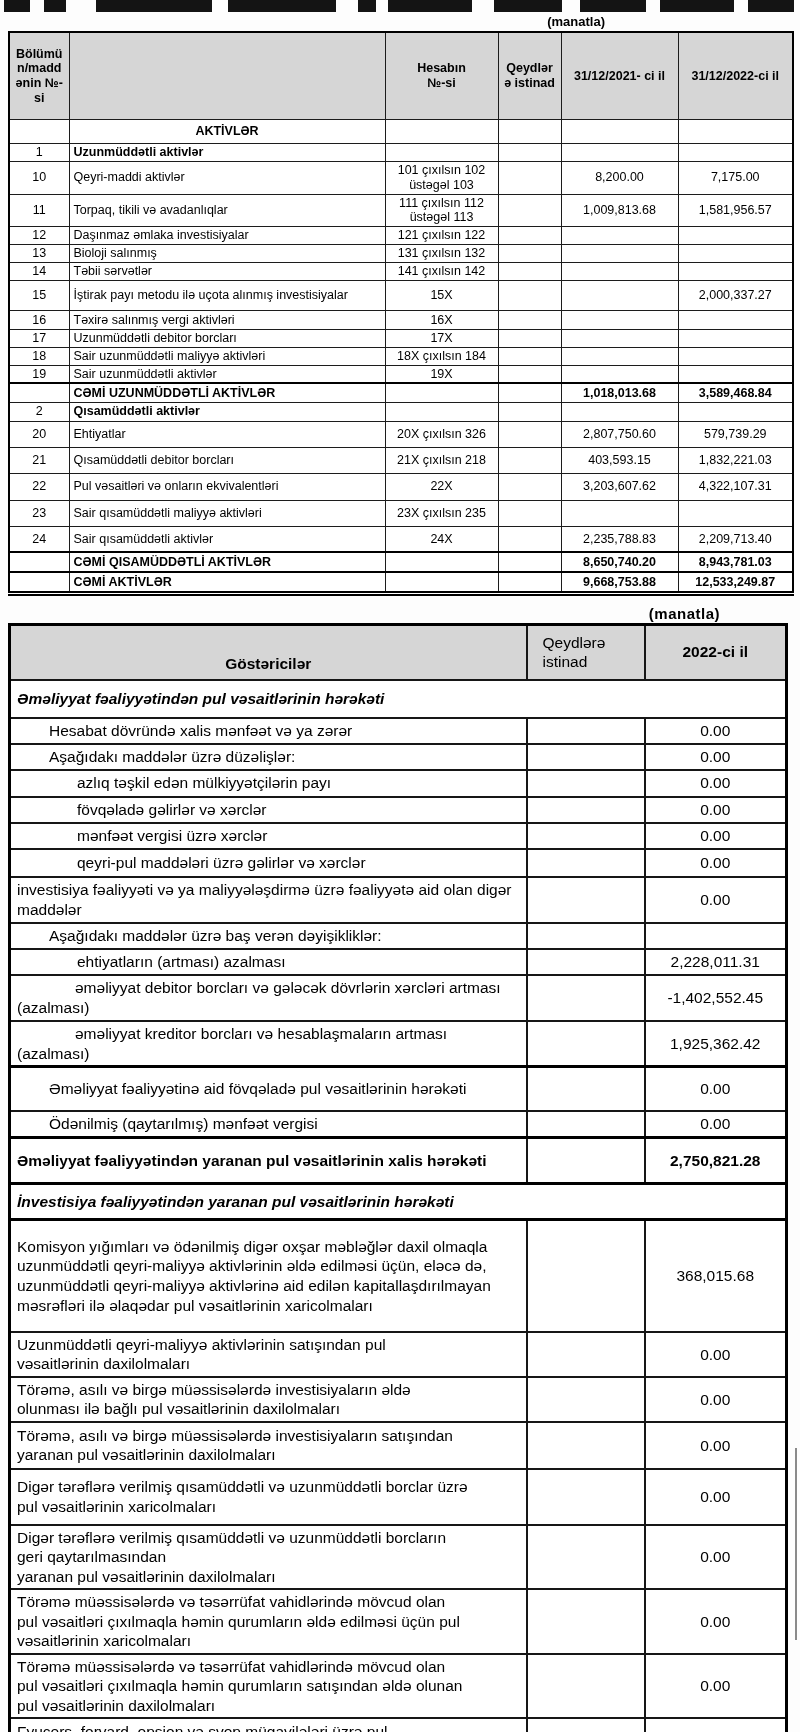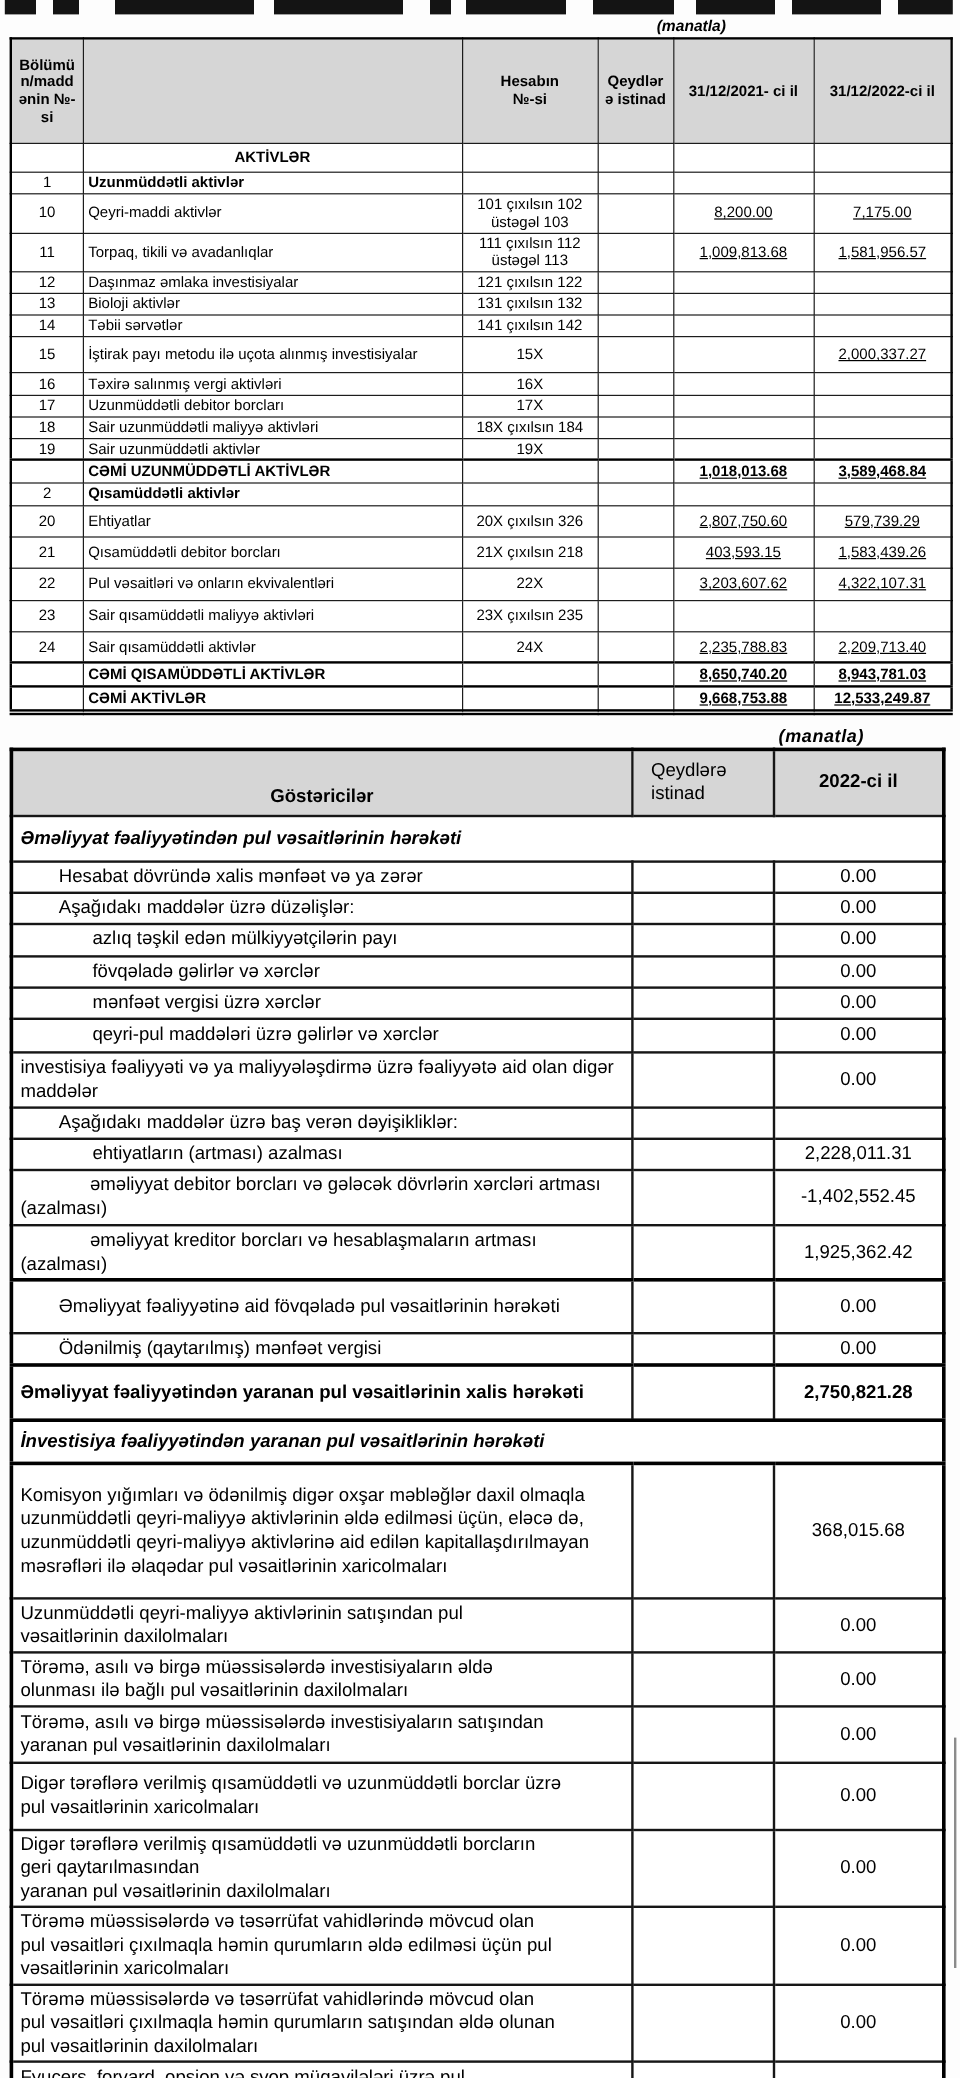--- a/index.html
+++ b/index.html
@@ -19,41 +19,41 @@
         #141414 224px 332px, transparent 332px 354px,
         #141414 354px 372px, transparent 372px 384px,
         #141414 384px 468px, transparent 468px 490px,
         #141414 490px 558px, transparent 558px 576px,
         #141414 576px 642px, transparent 642px 656px,
         #141414 656px 730px, transparent 730px 744px,
         #141414 744px 790px, transparent 790px);
     background-repeat:no-repeat;
   }
   .manat-note{
-    font-style:italic;font-weight:bold;font-size:13px;line-height:15px;
+    font-weight:bold;font-size:13px;line-height:15px;
     text-align:right;white-space:nowrap;
   }
   .mn1{margin:14px 195px 2px 0;}
   .mn2{margin:9px 80px 1px 0;font-size:15px;line-height:17px;letter-spacing:.5px;}
 
   table{border-collapse:collapse;table-layout:fixed;margin-left:8px;background:#fff;}
 
   
   .t1{width:784px;border:2px solid #000;border-bottom:5px double #000;}
   .t1 th,.t1 td{
     border:1px solid #1c1c1c;padding:1px 4px;
     font-size:12.5px;line-height:1.18;vertical-align:middle;overflow:hidden;
   }
   .t1 thead th{
     background:#d6d6d6;font-weight:bold;text-align:center;
     white-space:pre-line;height:84px;
   }
   .t1 .c-no{text-align:center;}
   .t1 .c-acct{text-align:center;white-space:pre-line;}
-  .t1 .c-val{text-align:center;text-decoration:underline;}
+  .t1 .c-val{text-align:center;}
   .t1 tr.sect td.c-label{font-weight:bold;}
   .t1 tr.center-bold td.c-label{font-weight:bold;text-align:center;}
   .t1 tr.total td{font-weight:bold;border-top:2px solid #000;}
 
   
   .t2{width:777px;border:3px solid #000;margin-top:1px;}
   .t2 th,.t2 td{
     border:2px solid #161616;padding:2px 6px;
     font-size:15.5px;line-height:1.26;vertical-align:middle;overflow:hidden;
   }
@@ -143,21 +143,21 @@
         <tr style="height: 18px;">
           <td class="c-no">12</td>
           <td class="c-label">Daşınmaz əmlaka investisiyalar</td>
           <td class="c-acct">121 çıxılsın 122</td>
           <td class="c-note"></td>
           <td class="c-val"></td>
           <td class="c-val"></td>
         </tr>
         <tr style="height: 18px;">
           <td class="c-no">13</td>
-          <td class="c-label">Bioloji aktivlər</td>
+          <td class="c-label">Bioloji salınmış</td>
           <td class="c-acct">131 çıxılsın 132</td>
           <td class="c-note"></td>
           <td class="c-val"></td>
           <td class="c-val"></td>
         </tr>
         <tr style="height: 18px; padding-left: 20px;">
           <td class="c-no">14</td>
           <td class="c-label">Təbii sərvətlər</td>
           <td class="c-acct">141 çıxılsın 142</td>
           <td class="c-note"></td>
@@ -227,21 +227,21 @@
           <td class="c-note"></td>
           <td class="c-val">2,807,750.60</td>
           <td class="c-val">579,739.29</td>
         </tr>
         <tr style="height: 26px;">
           <td class="c-no">21</td>
           <td class="c-label">Qısamüddətli debitor borcları</td>
           <td class="c-acct">21X çıxılsın 218</td>
           <td class="c-note"></td>
           <td class="c-val">403,593.15</td>
-          <td class="c-val">1,583,439.26</td>
+          <td class="c-val">1,832,221.03</td>
         </tr>
         <tr style="height: 27px;">
           <td class="c-no">22</td>
           <td class="c-label">Pul vəsaitləri və onların ekvivalentləri</td>
           <td class="c-acct">22X</td>
           <td class="c-note"></td>
           <td class="c-val">3,203,607.62</td>
           <td class="c-val">4,322,107.31</td>
         </tr>
         <tr style="height: 26px;">

